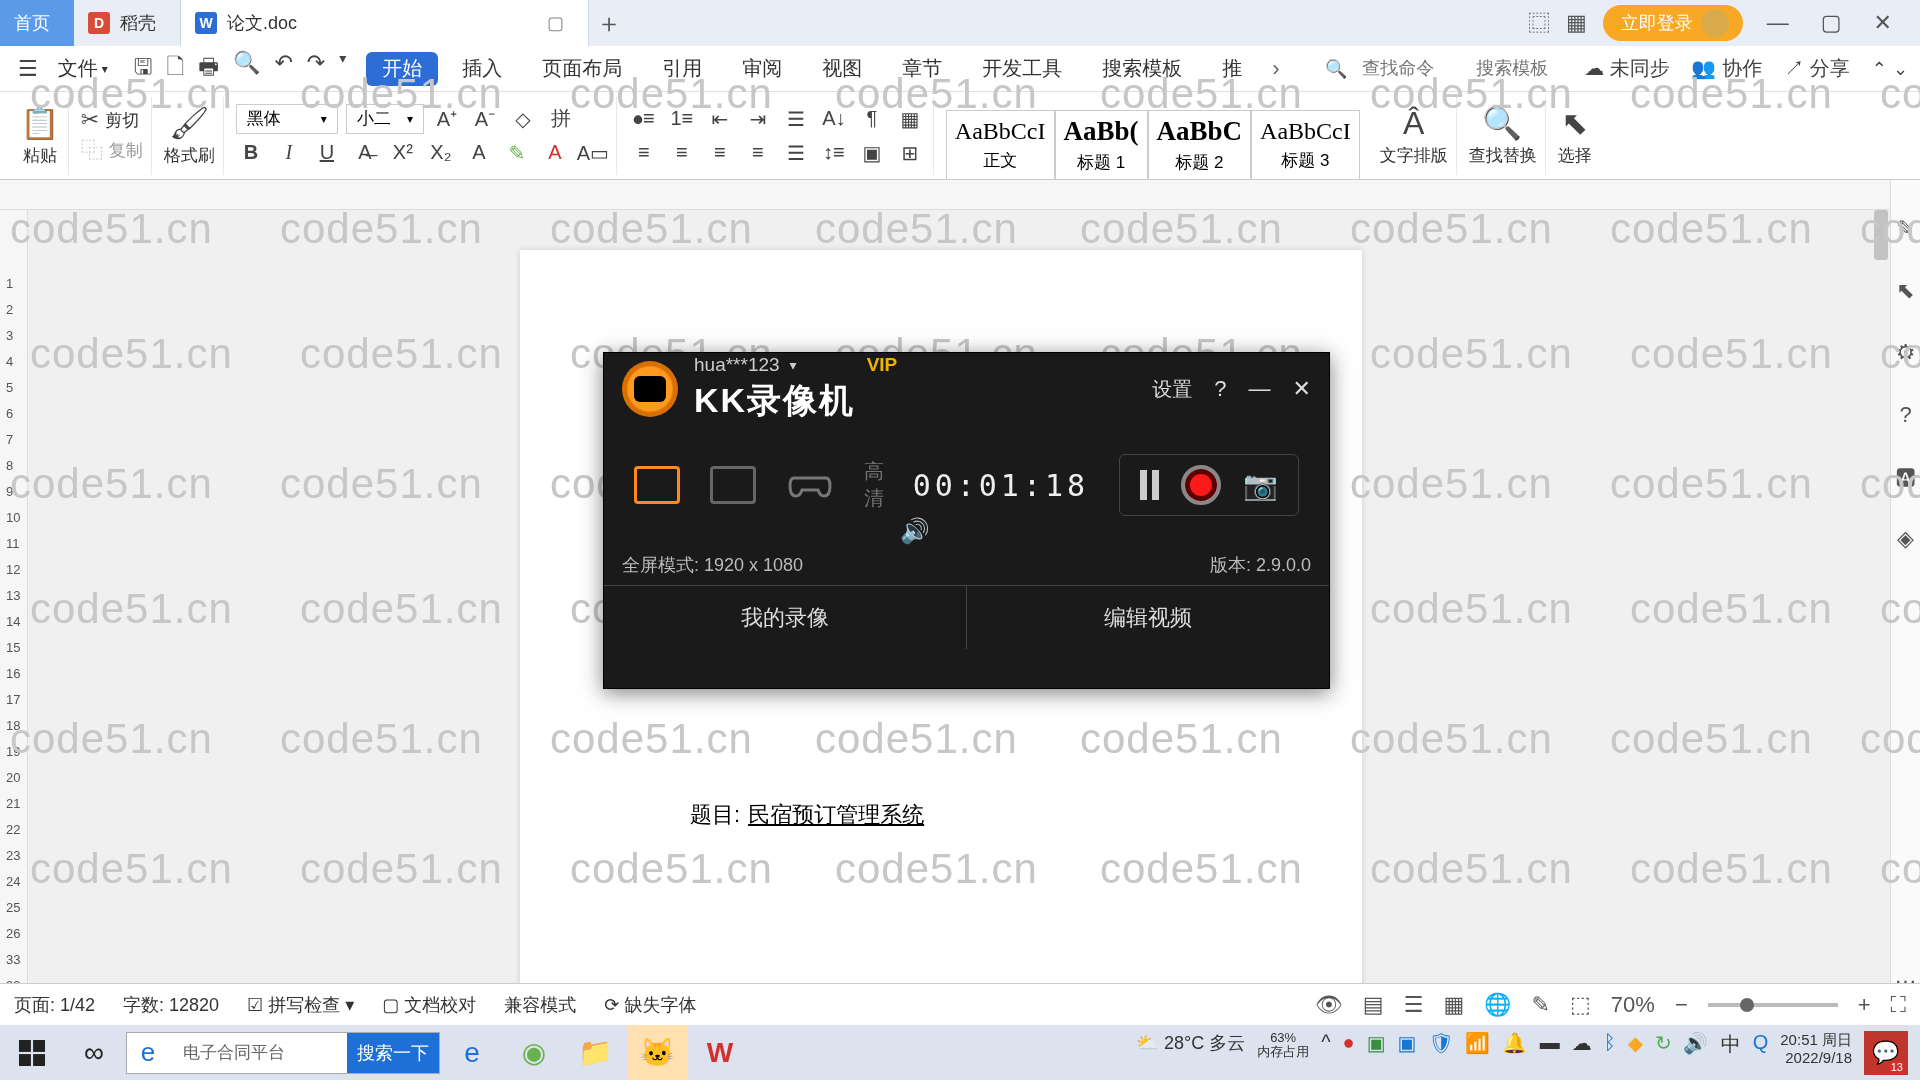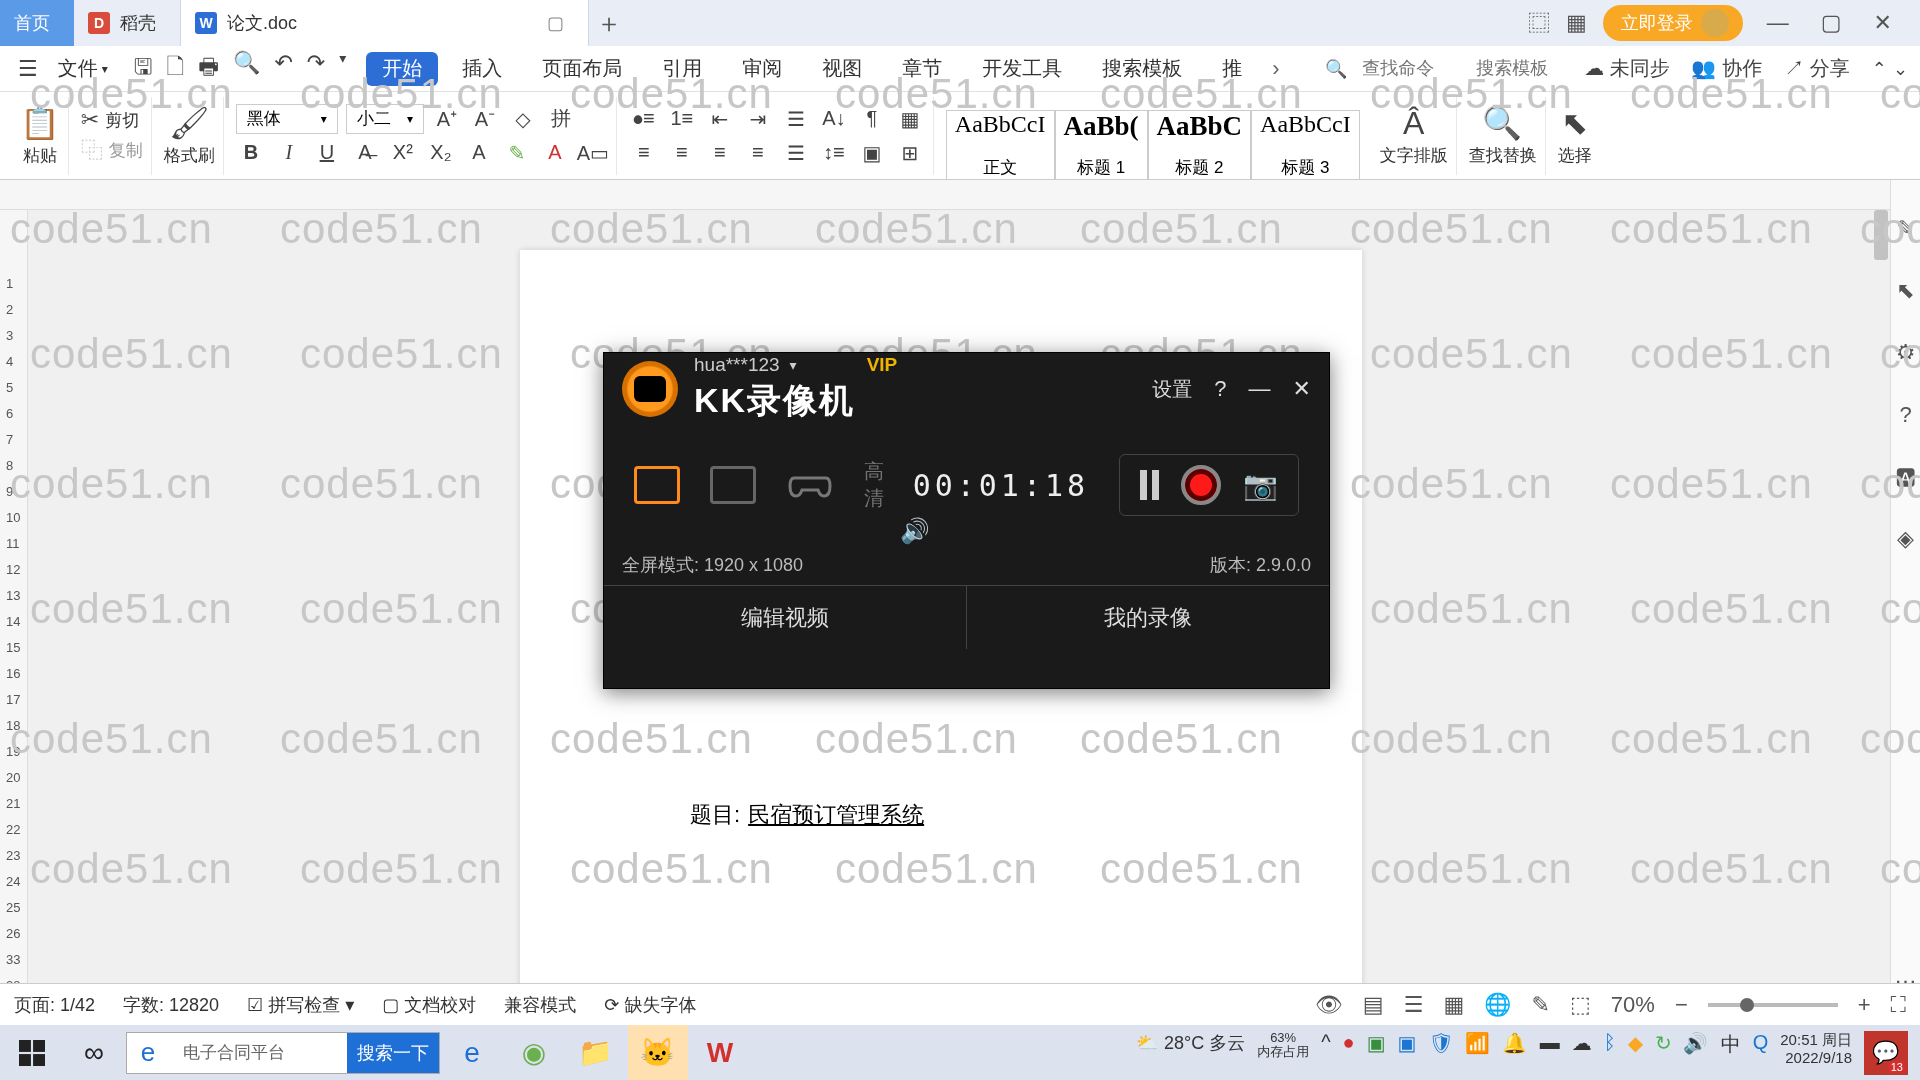--- a/index.html
+++ b/index.html
@@ -41,21 +41,21 @@
 .ribbon { height:88px; border-bottom:1px solid #ccc; display:flex; align-items:center; padding:0 12px; gap:4px;}
 .ribgrp{display:flex;flex-direction:column;gap:4px;padding:0 8px;height:78px;justify-content:center;border-right:1px solid #e8e8e8;}
 .ribgrp.noborder{border-right:none;}
 .ribbtn{display:flex;align-items:center;gap:6px;font-size:17px;color:#333;}
 .ribbtn .bi{font-size:22px;color:#444;}
 .vstack{display:flex;flex-direction:column;align-items:center;gap:2px;font-size:17px;color:#333;}
 .vstack .bi{font-size:32px;color:#444;}
 .fontrow{display:flex;gap:8px;align-items:center;}
 .fontbox{border:1px solid #ccc;height:30px;padding:0 10px;font-size:17px;display:flex;align-items:center;gap:40px;}
 .bicon{width:30px;height:30px;display:flex;align-items:center;justify-content:center;font-size:20px;color:#444;}
-.stylebox{border:1px solid #ccc;min-width:80px;height:70px;display:flex;flex-direction:column;align-items:center;justify-content:space-between;gap:4px;padding:0 8px;margin-top:18px;}
+.stylebox{border:1px solid #ccc;min-width:80px;height:70px;display:flex;flex-direction:column;align-items:center;justify-content:center;gap:4px;padding:0 8px;margin-top:18px;}
 .stylebox .prev{font-family:"Times New Roman",serif;font-size:24px;}
 .stylebox.big .prev{font-size:27px;font-weight:bold;}
 
 
 .ruler{height:30px;background:#f6f6f6;border-bottom:1px solid #ddd;position:relative;font-size:13px;color:#555;}
 
 
 .docarea{position:absolute;top:210px;left:0;right:30px;bottom:55px;background:#f0f0f0;overflow:hidden;}
 .leftruler{position:absolute;left:0;top:0;width:28px;bottom:0;background:#f6f6f6;border-right:1px solid #ddd;font-size:13px;color:#555;}
 .leftruler .n{position:absolute;left:6px;}
@@ -456,22 +456,22 @@
       <div class="recbtn"></div>
       <span class="cam">📷</span>
     </div>
   </div>
   <span class="spk">🔊</span>
   <div class="info">
     <span><span>全屏模式:</span> <span>1920 x 1080</span></span>
     <span class="ver"><span>版本:</span> <span>2.9.0.0</span></span>
   </div>
   <div class="btnrow">
+    <div class="bigbtn">我的录像</div>
     <div class="bigbtn">编辑视频</div>
-    <div class="bigbtn">我的录像</div>
   </div>
 </div>
 
 <div class="statusbar">
   <span>页面: 1/42</span>
   <span>字数: 12820</span>
   <span>☑ <span>拼写检查</span> ▾</span>
   <span>▢ <span>文档校对</span></span>
   <span>兼容模式</span>
   <span>⟳ <span>缺失字体</span></span>

